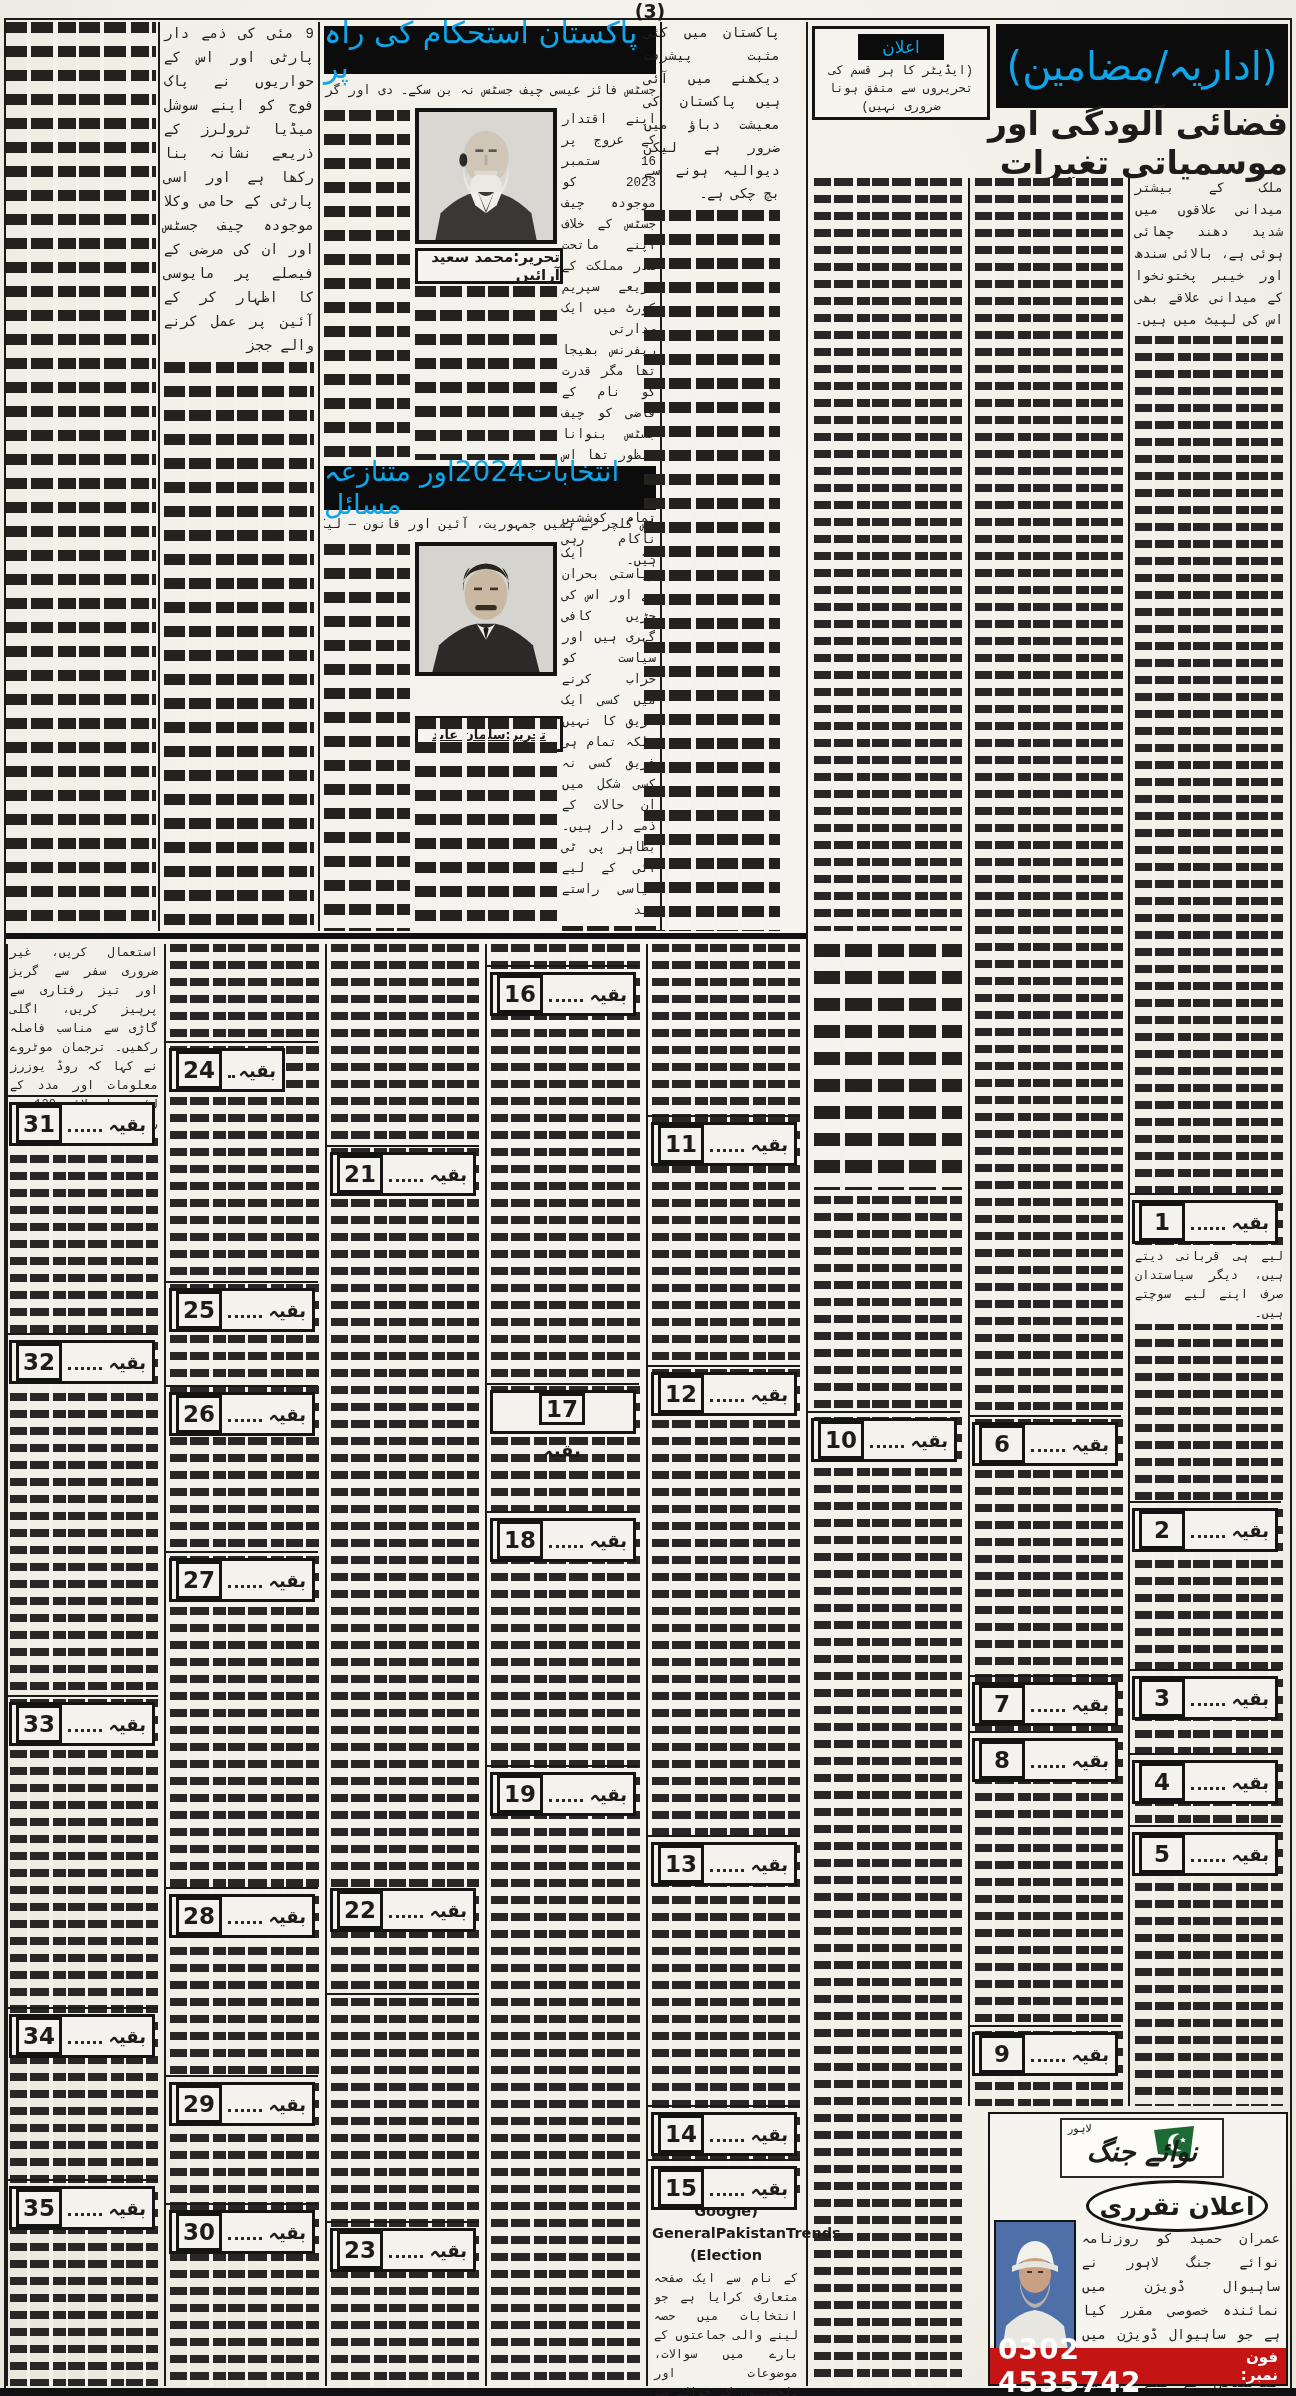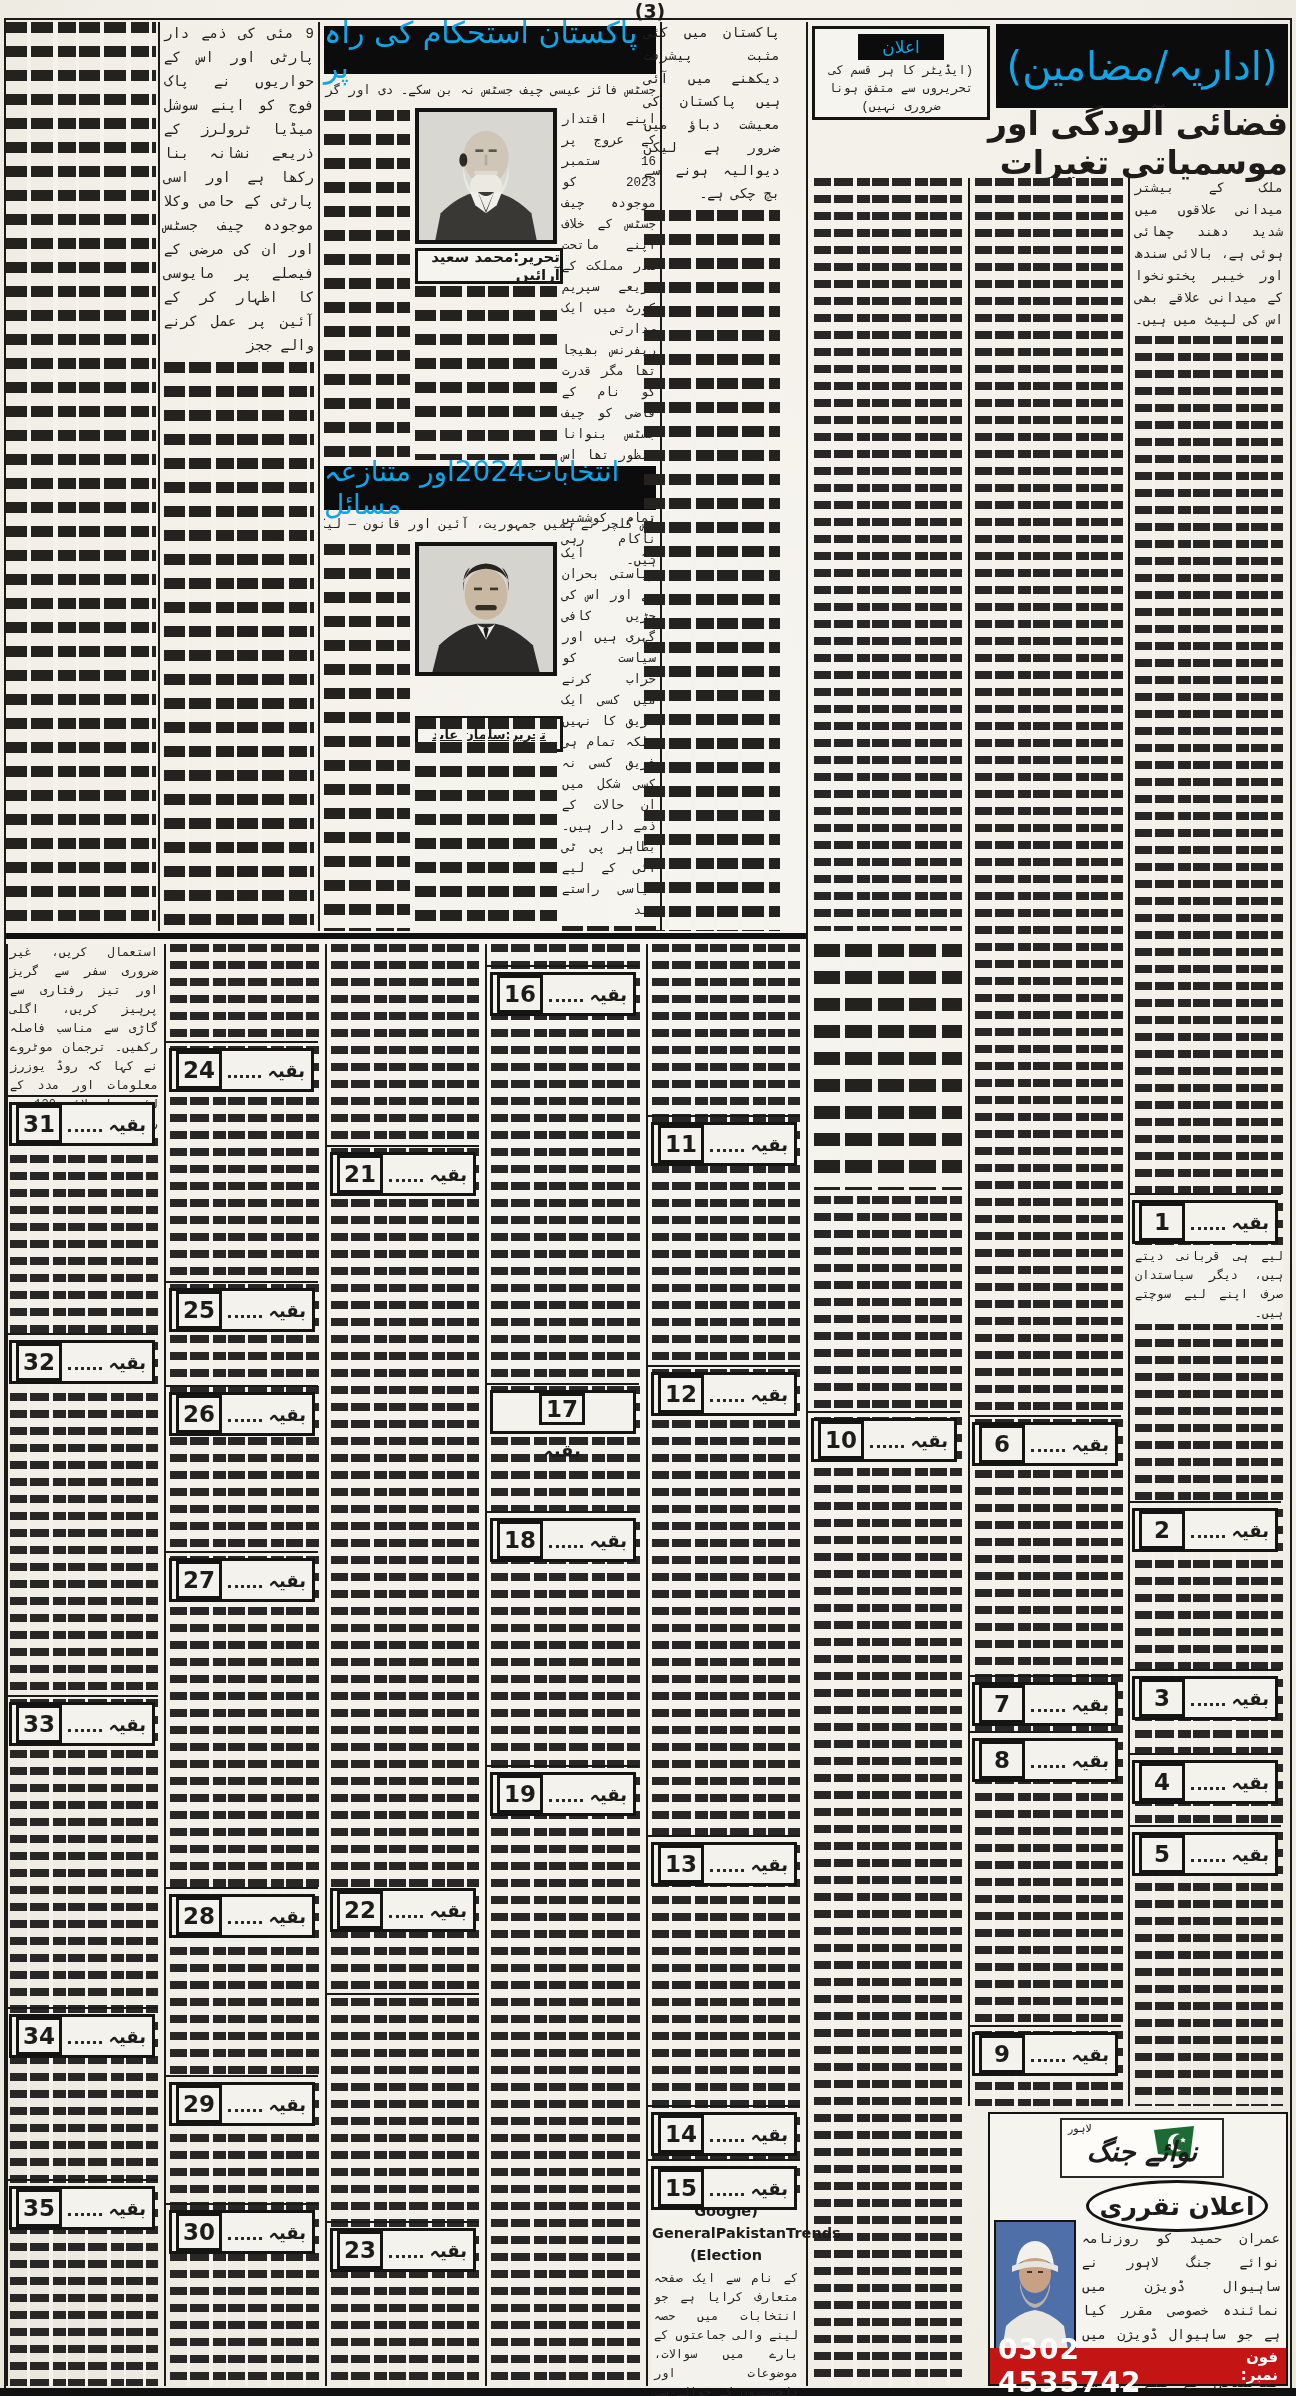--- a/index.html
+++ b/index.html
@@ -311,21 +311,21 @@
         <span class="dots"></span>
         <span class="lbl">بقیہ</span>
       </div>
       <div class="hrule" style="left: 327px; top: 2221px; width: 152px;"></div>
       <div class="baqia" style="left: 330px; top: 2228px; width: 146px;">
         <span class="num">23</span>
         <span class="dots"></span>
         <span class="lbl">بقیہ</span>
       </div>
       <div class="hrule" style="left: 166px; top: 1041px; width: 152px;"></div>
-      <div class="baqia" style="left: 169px; top: 1048px; width: 145px;">
+      <div class="baqia" style="left: 169px; top: 1048px; width: 116px;">
         <span class="num">24</span>
         <span class="dots"></span>
         <span class="lbl">بقیہ</span>
       </div>
       <div class="hrule" style="left: 166px; top: 1281px; width: 152px;"></div>
       <div class="baqia" style="left: 169px; top: 1288px; width: 146px;">
         <span class="num">25</span>
         <span class="dots"></span>
         <span class="lbl">بقیہ</span>
       </div>

